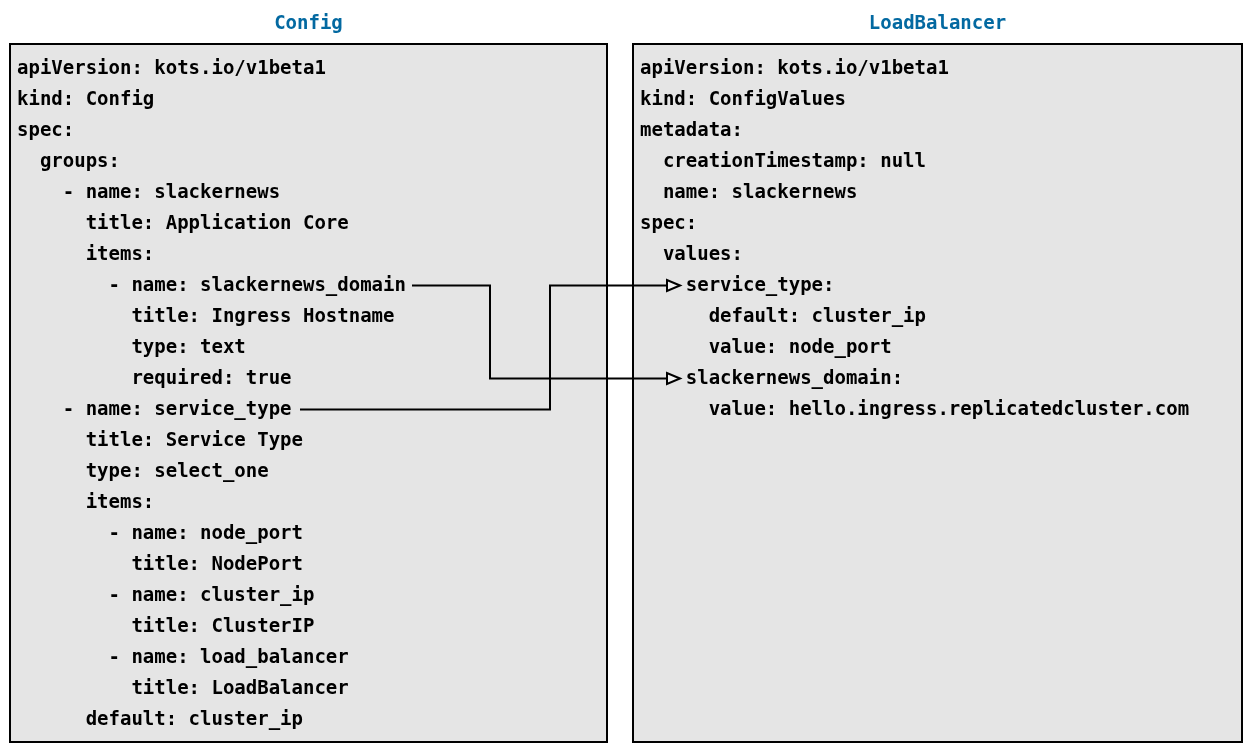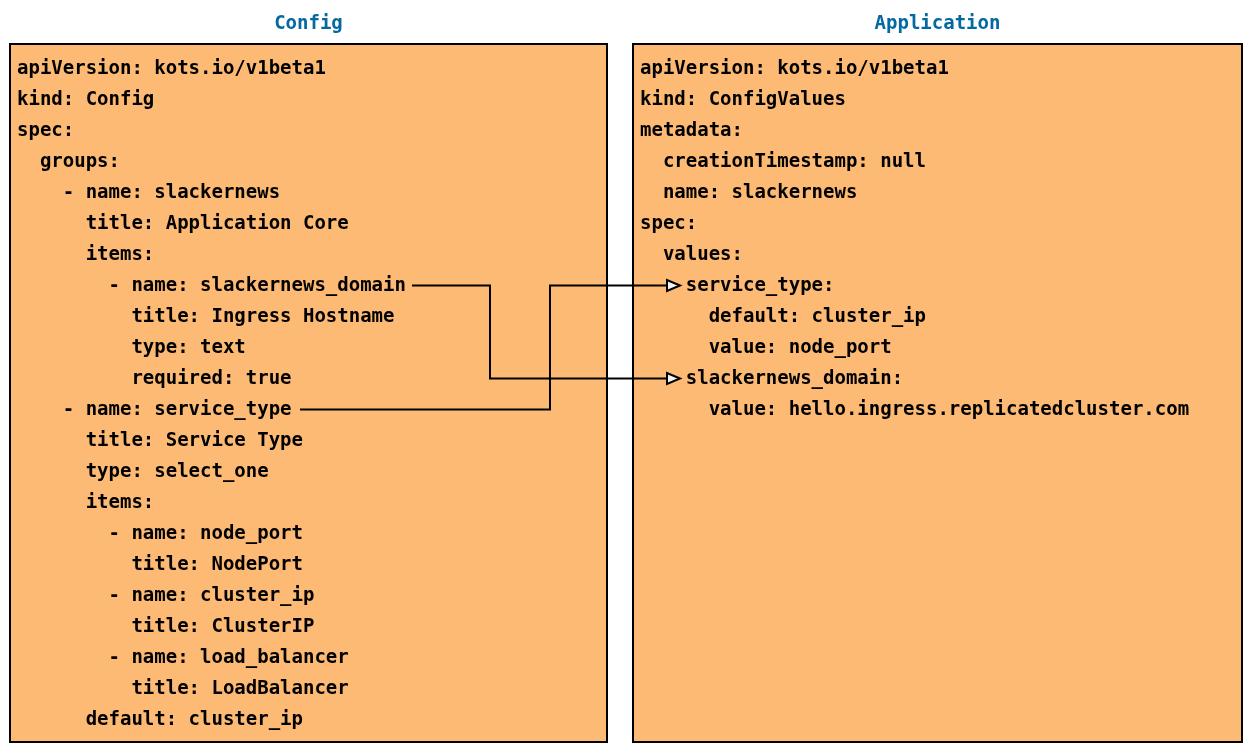--- a/index.html
+++ b/index.html
@@ -25,21 +25,21 @@
     line-height: 26px;
     color: #0369a1;
     white-space: pre;
   }
   .title-config { left: 9px; width: 599px; }
   .title-configvalues { left: 632px; width: 611px; }
   .panel {
     position: absolute;
     top: 43px;
     height: 700px;
-    background: #fdba74;
+    background: #e5e5e5;
     border: 2px solid #000000;
     box-sizing: border-box;
   }
   .panel-config { left: 9px; width: 599px; }
   .panel-configvalues { left: 632px; width: 611px; }
   pre.code {
     margin: 0;
     padding: 7px 0 0 6px;
     font-family: "DejaVu Sans Mono", "Liberation Mono", monospace;
     font-weight: bold;
@@ -66,21 +66,21 @@
     stroke: #000000;
     stroke-width: 2;
     stroke-linejoin: miter;
   }
 </style>
 </head>
 <body>
 
 <div class="panel-title title-config">Config</div>
 
-<div class="panel-title title-configvalues">Application</div>
+<div class="panel-title title-configvalues">LoadBalancer</div>
 
 <div class="panel panel-config">
   <pre class="code">apiVersion: kots.io/v1beta1
 kind: Config
 spec:
   groups:
     - name: slackernews
       title: Application Core
       items:
         - name: slackernews_domain

